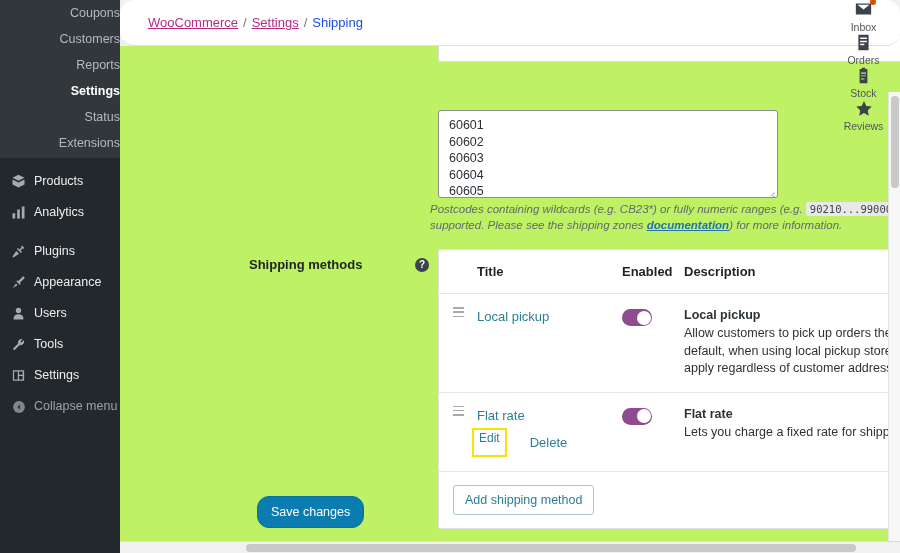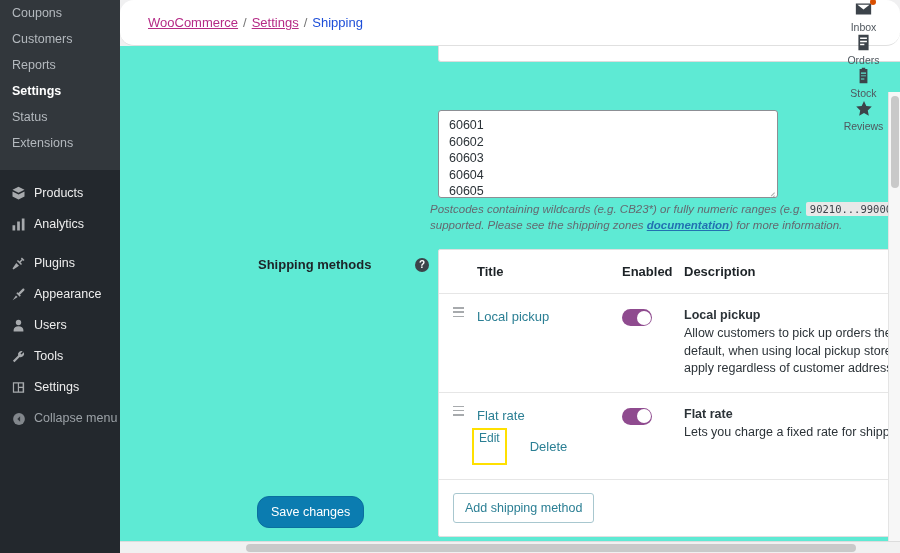--- a/index.html
+++ b/index.html
@@ -10,21 +10,21 @@
     overflow: hidden;
   }
   #app { position: relative; width: 900px; height: 553px; display: flex; }
 
   
   .sidebar {
     width: 120px; height: 553px; flex: 0 0 120px;
     background: #23282d; color: #b4b9be;
     font-size: 12.5px; position: relative;
   }
-  .submenu { background: #32373c; padding: 0 0 14px 0; }
+  .submenu { background: #32373c; padding: 0 0 2px 0; text-align: right; }
   .submenu .sub-item {
     padding: 5px 0 5px 12px; color: #b4b9be;
     line-height: 16px; font-size: 12.5px; cursor: pointer;
   }
   .submenu .sub-item.current { color: #fff; font-weight: bold; }
   .menu-gap { height: 8px; background: #23282d; }
   .menu-item {
     display: flex; align-items: flex-start; gap: 7px;
     padding: 7px 0 7px 10px; color: #eee; font-size: 12.5px;
     cursor: pointer; line-height: 16px;
@@ -56,21 +56,21 @@
     align-items: center; justify-content: center; gap: 2px; cursor: pointer;
   }
   .act .glyph { position: relative; height: 19px; display:flex; align-items:center; }
   .act svg { fill: #3c434a; }
   .act .lbl { font-size: 10.5px; color: #50575e; line-height: 12px; }
   .dot { position: absolute; top: -1px; right: -4px; width: 6px; height: 6px;
          border-radius: 50%; background: #d94f00; }
 
   
   .content { position: absolute; top: 46px; left: 0; right: 0; bottom: 0;
-             background: #5eead4; }
+             background: #bef264; }
   .select2 {
     position: absolute; left: 318px; top: -12px; width: 540px; height: 28px;
     background: #fff; border: 1px solid #ddd; border-top: none;
     border-radius: 0 0 3px 3px; overflow: hidden;
   }
   .token {
     position: absolute; left: 8px; top: -11px; height: 21px;
     background: #e9e9e9; border: 1px solid #c9c9c9; border-radius: 3px;
     font-size: 12px; color: #444; padding: 2px 8px; white-space: nowrap;
     line-height: 16px;
@@ -93,21 +93,21 @@
   }
   .helper code {
     font-family: "DejaVu Sans Mono", monospace; font-style: normal;
     background: #e8e8e8; color: #3c434a; font-size: 10.5px;
     padding: 1px 4px; border-radius: 2px;
   }
   .helper a { color: #2271b1; text-decoration: underline; font-weight: bold; cursor: pointer; }
 
   
   .sm-label {
-    position: absolute; left: 138px; top: 210px; width: 175px;
+    position: absolute; left: 129px; top: 210px; width: 175px;
     font-size: 13px; font-weight: bold; color: #1d2327; line-height: 17px;
   }
   .help-icon {
     position: absolute; left: 295px; top: 212px;
     width: 14px; height: 14px; border-radius: 50%;
     background: #3c434a; color: #fff; font-size: 10px; font-weight: bold;
     display: flex; align-items: center; justify-content: center; cursor: pointer;
     line-height: 1;
   }
 
@@ -129,21 +129,21 @@
   .handle { width: 11px; height: 11px; margin: 4px 0 0 14px; position: relative; cursor: grab; }
   .handle i { position: absolute; left: 0; width: 11px; height: 1.6px; background: #a7aaad; }
   .handle i:nth-child(1){ top: 0; }
   .handle i:nth-child(2){ top: 4.3px; }
   .handle i:nth-child(3){ top: 8.6px; }
 
   .m-title a { font-size: 13px; color: #2b7f94; text-decoration: none; cursor: pointer; }
   .rowacts { margin-top: 5px; font-size: 12px; display: flex; align-items: center; gap: 0; }
   .edit-hl {
     border: 2px solid #ffe000; background: #ffffff;
-    padding: 1px 5px 18px 5px; margin-left: -5px; margin-top: -1px;
+    padding: 1px 5px 10px 5px; margin-left: -5px; margin-top: -1px;
     display: inline-block; line-height: 14px;
   }
   .edit-hl a { color: #2b7f94; text-decoration: none; cursor: pointer; font-size: 12px; }
   .del-link { color: #d63638; text-decoration: none; cursor: pointer;
               margin-left: 23px; font-size: 12px; }
 
   .toggle {
     width: 30px; height: 17px; border-radius: 9px; background: #8f4b8f;
     position: relative; cursor: pointer; margin-top: 2px;
   }

